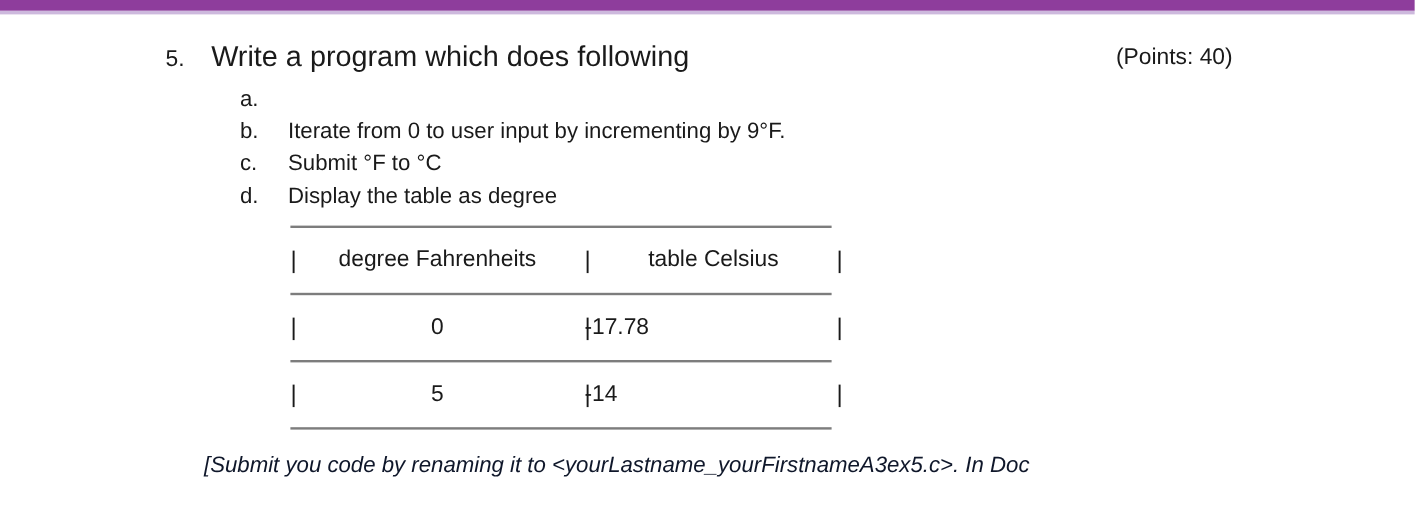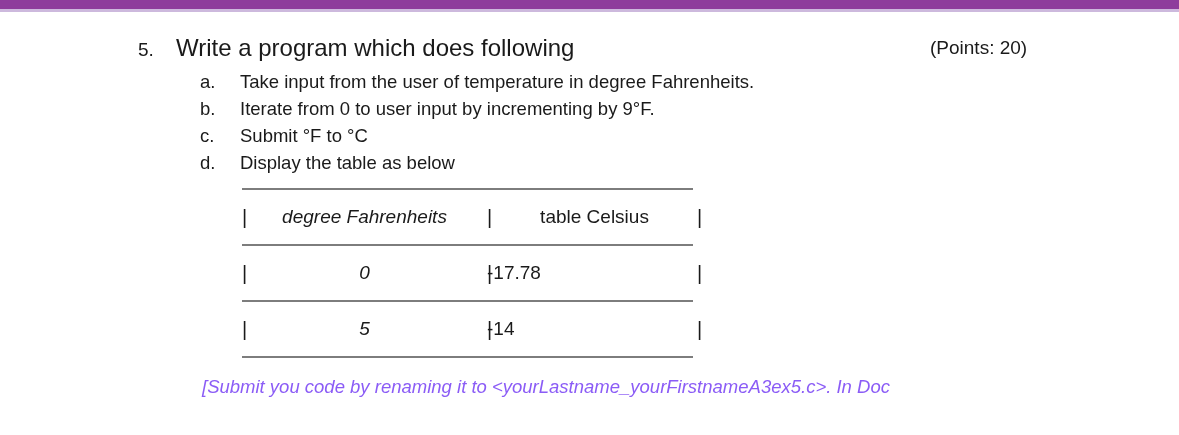--- a/index.html
+++ b/index.html
@@ -125,76 +125,73 @@
     color: #1a1a1a;
   }
   .pipe-left  { left: 0px; }
   .pipe-mid   { left: 245px; }
   .pipe-right { left: 455px; }
 
   .col-f {
     left: 0px;
     width: 245px;
     text-align: center;
-    font-style: italic;
   }
   .col-c {
     left: 245px;
     width: 210px;
   }
   .col-c-header {
     left: 245px;
     width: 215px;
     text-align: center;
   }
 
   
   #submission-note {
     position: absolute;
     top: 374px;
     left: 170px;
     width: 830px;
-    color: #8b5cf6;
+    color: #0f172a;
     font-style: italic;
     font-size: 18.5px;
     line-height: 26px;
-    margin-left: 32px;
   }
   #submission-note div { white-space: pre-wrap; }
 </style>
 </head>
 <body>
 
 <div id="top-bar"></div>
 <div id="top-bar-accent"></div>
 
 <div id="question-block">
 
   <div class="q-row" id="q-main-row">
     <span class="q-number">5.</span>
     <span class="q-text">Write a program which does following</span>
-    <span id="q-points">(Points: 20)</span>
+    <span id="q-points">(Points: 40)</span>
   </div>
 
   <div id="sub-list">
     <div class="sub-row">
       <span class="sub-letter">a.</span>
-      <span class="sub-text">Take input from the user of temperature in degree Fahrenheits.</span>
     </div>
     <div class="sub-row">
       <span class="sub-letter">b.</span>
       <span class="sub-text">Iterate from 0 to user input by incrementing by 9°F.</span>
     </div>
     <div class="sub-row">
       <span class="sub-letter">c.</span>
       <span class="sub-text">Submit °F to °C</span>
     </div>
     <div class="sub-row">
       <span class="sub-letter">d.</span>
-      <span class="sub-text">Display the table as below</span>
+      <span class="sub-text">Display the table as degree</span>
     </div>
   </div>
 
 </div>
 
 <div id="ascii-table">
 
   <div class="rule"></div>
 
   <div class="trow">

